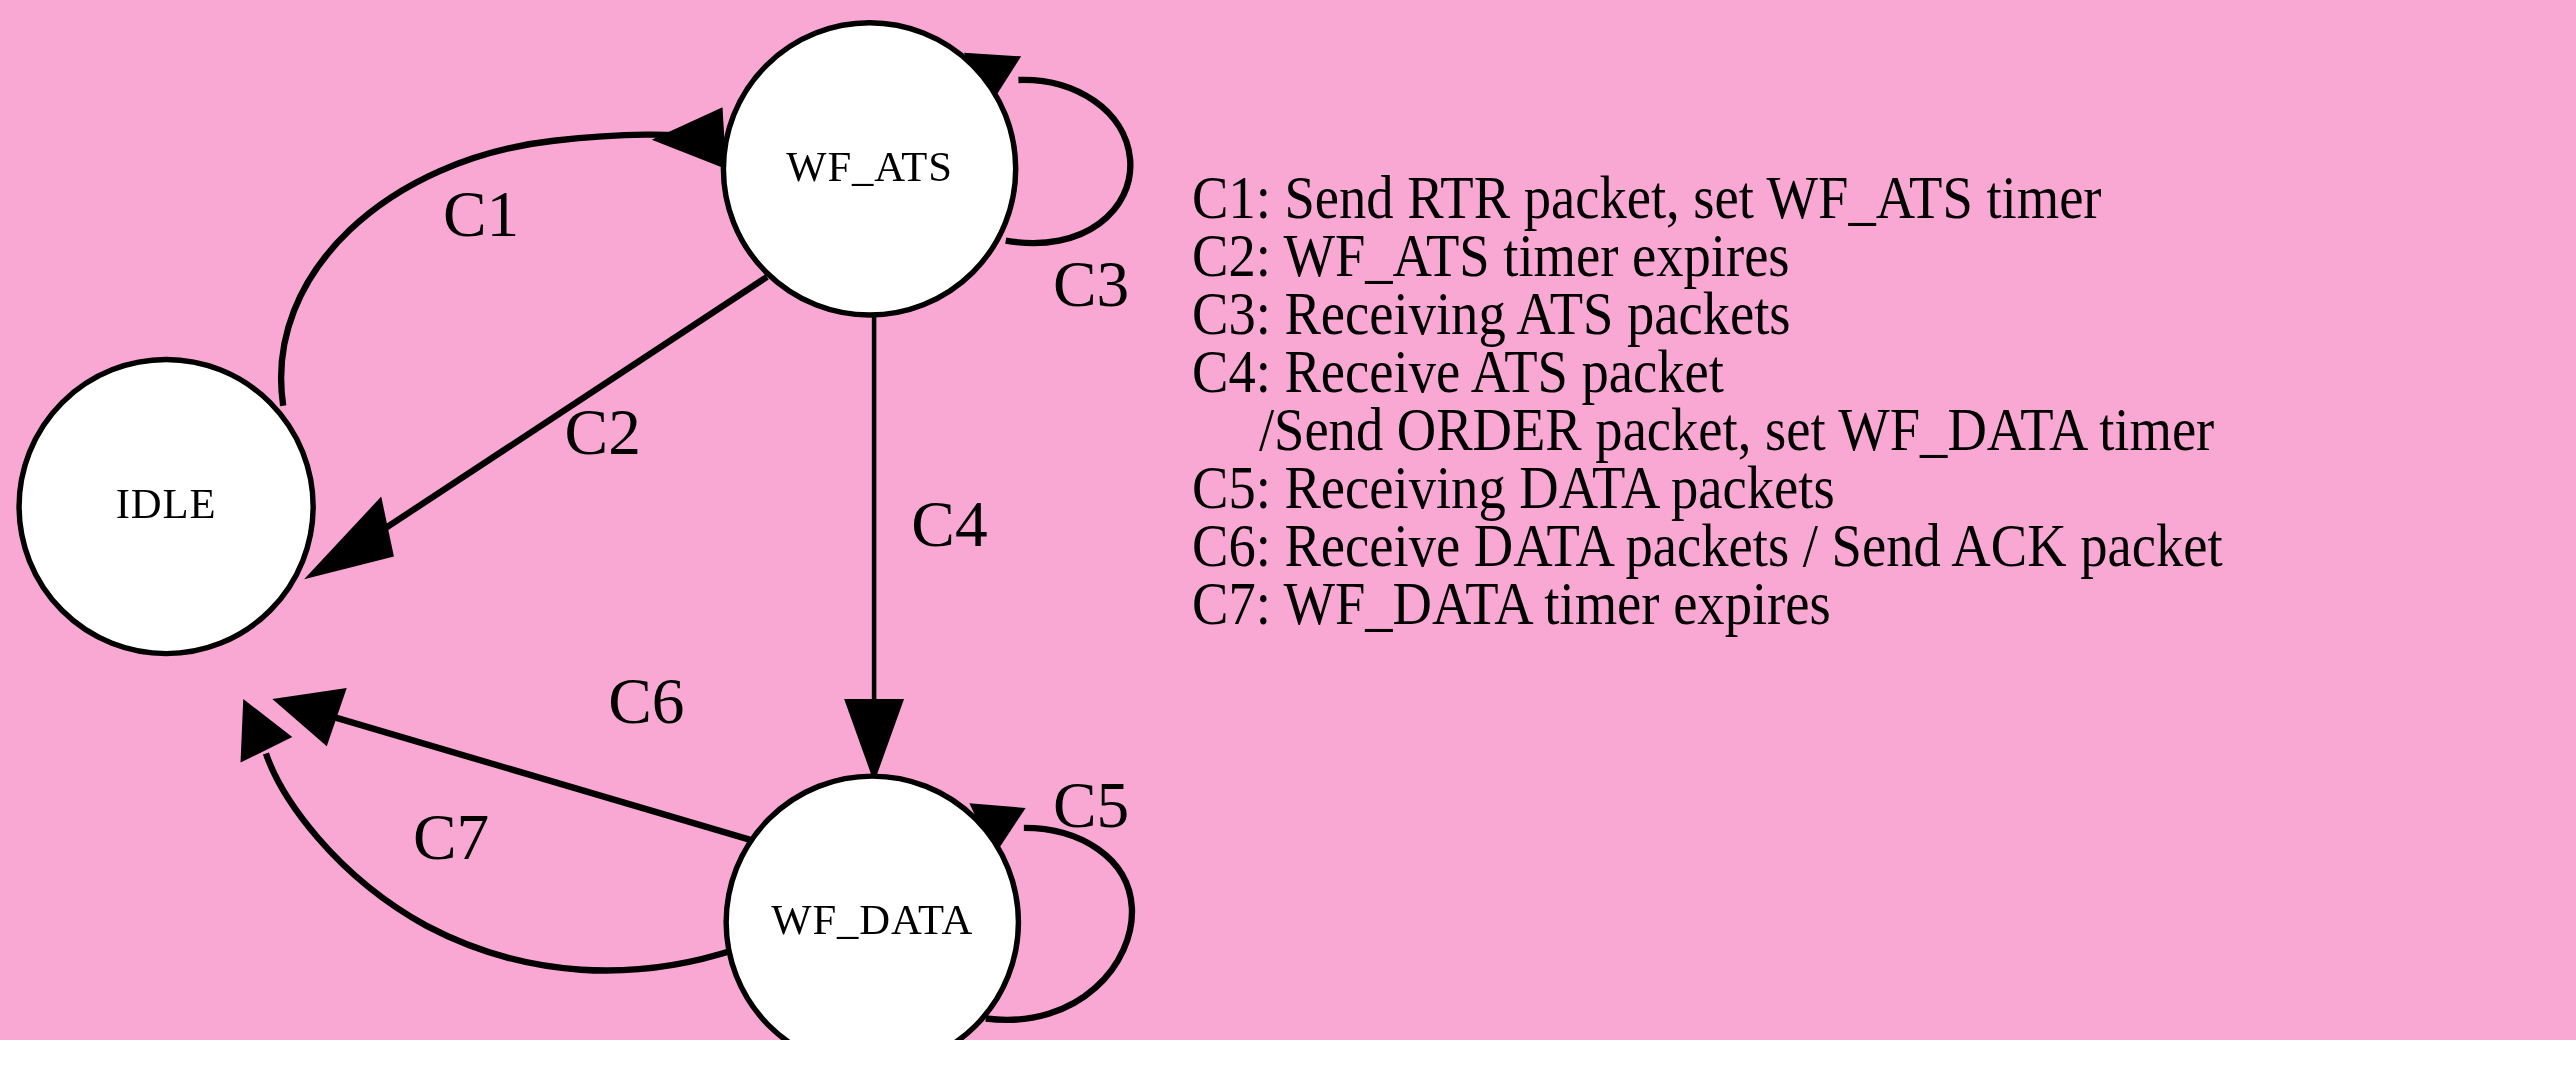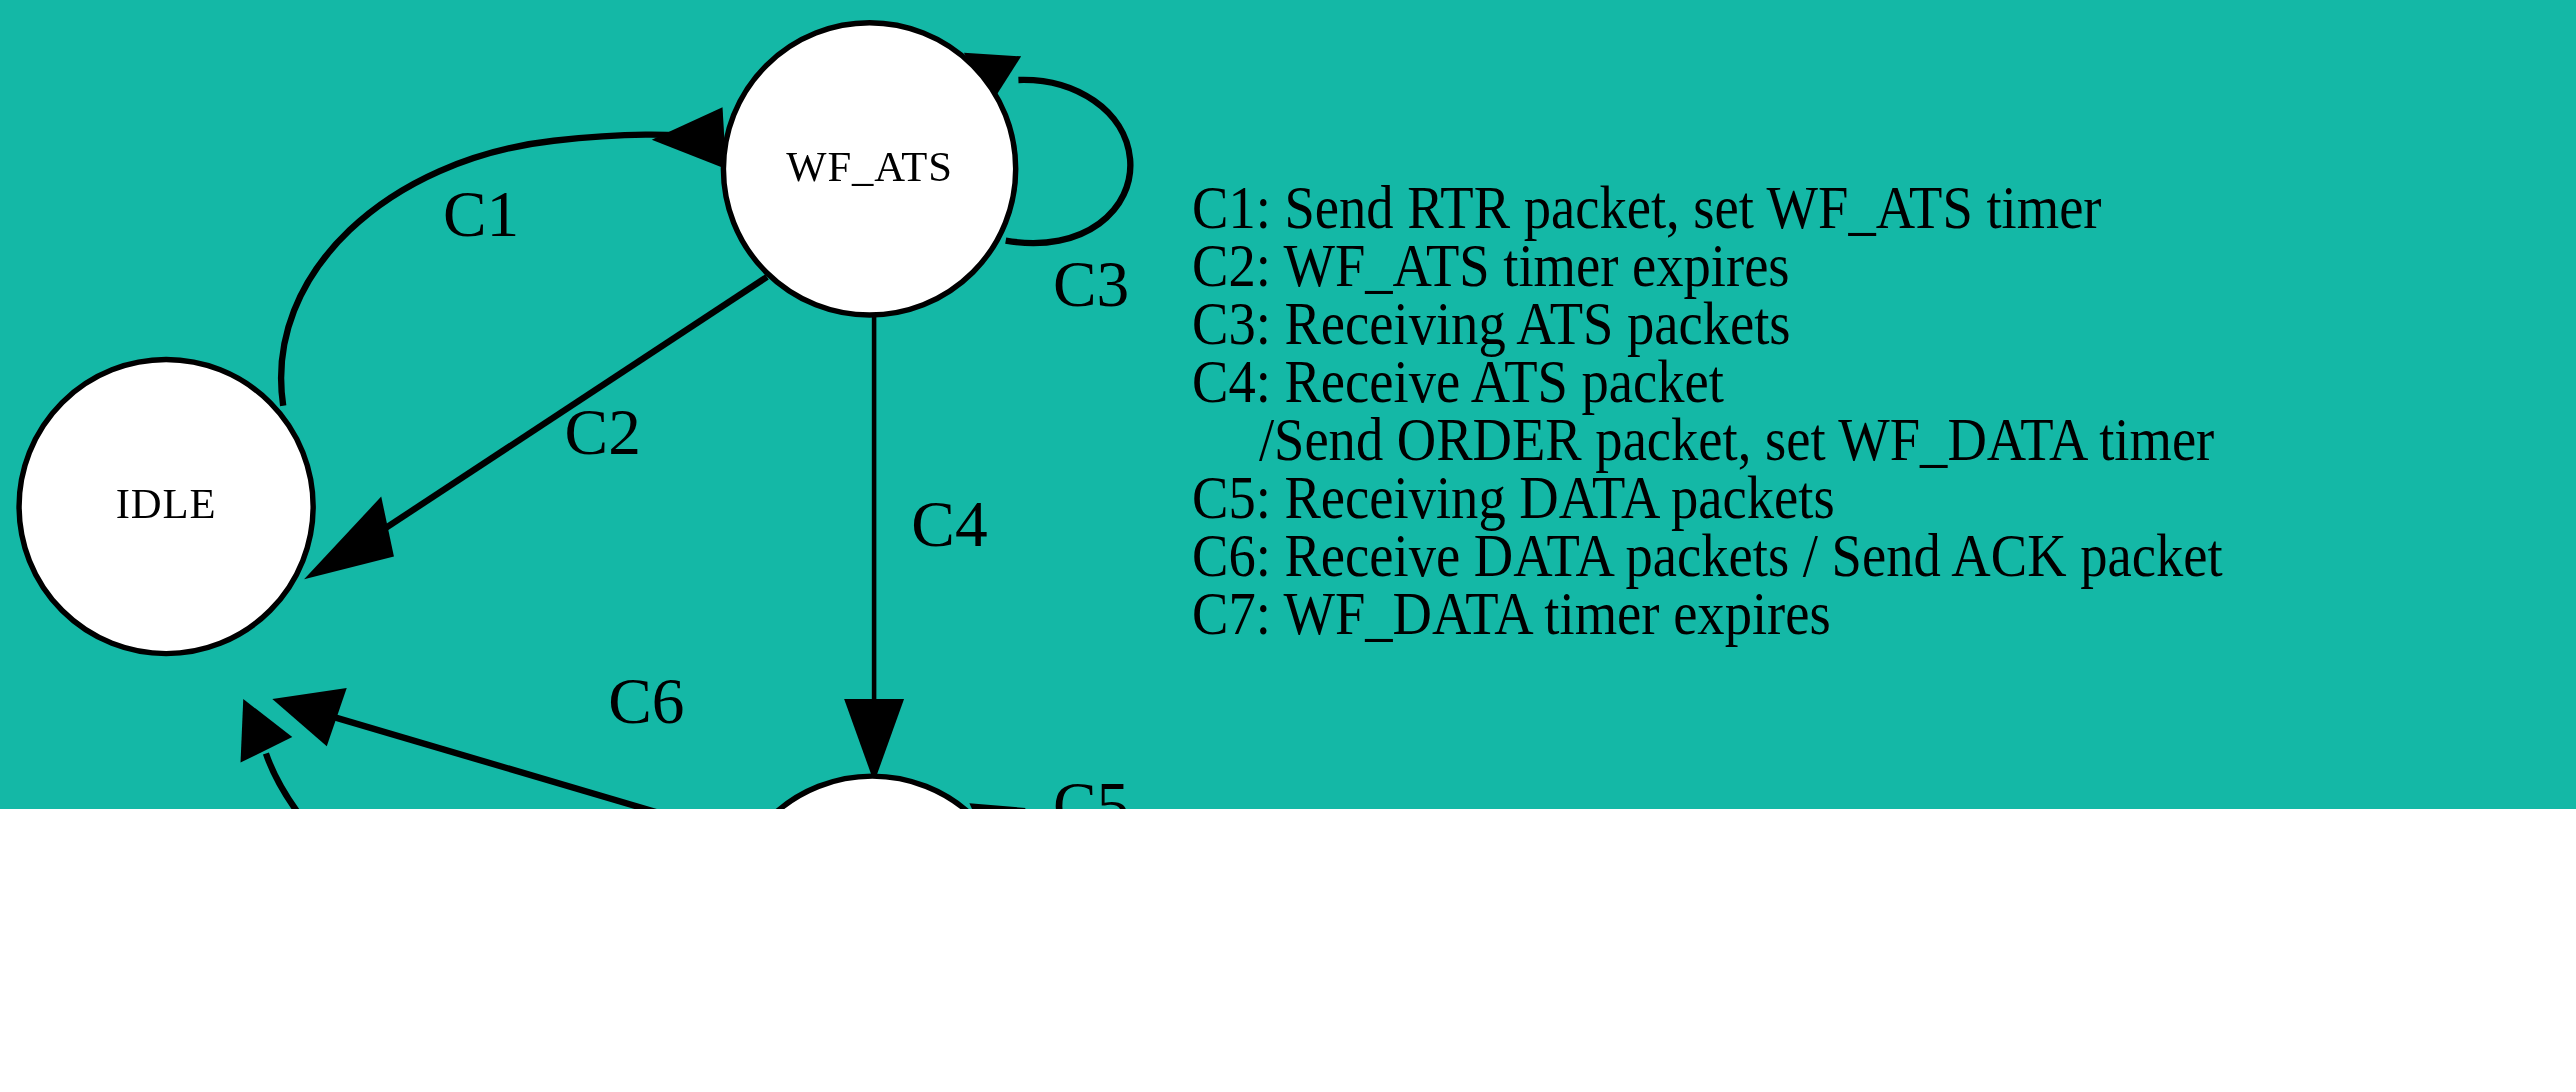--- a/index.html
+++ b/index.html
@@ -4,22 +4,22 @@
 <title>Protocol State Machine Diagram</title>
 <style>
   html, body {
     margin: 0;
     padding: 0;
     background: #ffffff;
   }
   #page {
     position: relative;
     width: 2576px;
-    height: 809px;
-    background: #14b8a6;
+    height: 1040px;
+    background: #f9a8d4;
     overflow: hidden;
     font-family: "Liberation Serif", "DejaVu Serif", serif;
   }
   #diagram-svg {
     position: absolute;
     left: 0;
     top: 0;
     width: 2576px;
     height: 1093px;
   }
@@ -54,21 +54,21 @@
     stroke: #000000;
     stroke-width: 5;
   }
   .arrow-head {
     fill: #000000;
     stroke: none;
   }
   #legend {
     position: absolute;
     left: 1192px;
-    top: 178px;
+    top: 168px;
     width: 1380px;
   }
   .legend-line {
     font-family: "Liberation Serif", "DejaVu Serif", serif;
     font-size: 62px;
     line-height: 58px;
     color: #000000;
     white-space: nowrap;
     height: 58px;
     transform: scaleX(0.88);

